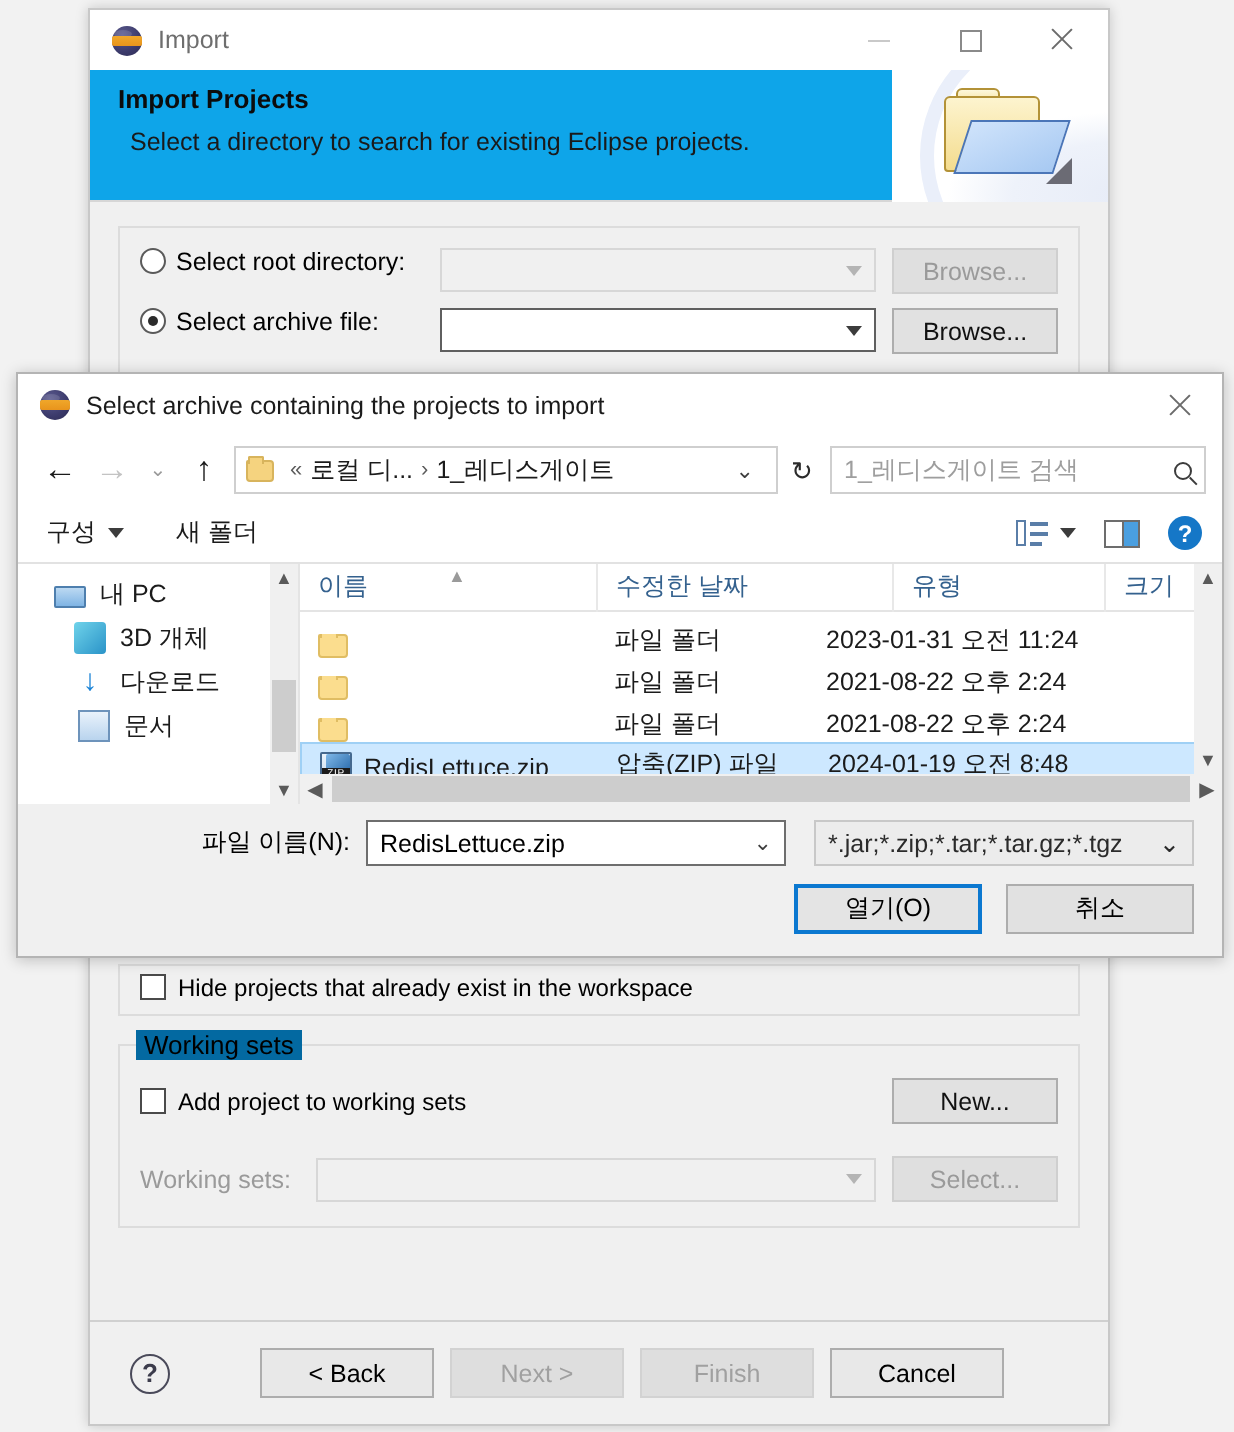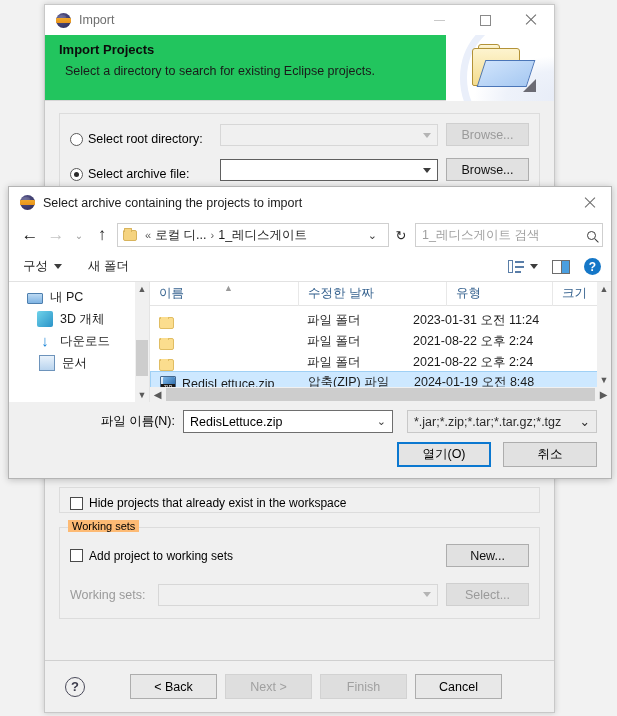--- a/index.html
+++ b/index.html
@@ -54,21 +54,21 @@
   .gl-max { width: 11px; height: 11px; border: 1px solid #8a8a8a; }
   .gl-x { position: relative; width: 12px; height: 12px; }
   .gl-x::before, .gl-x::after {
     content: ""; position: absolute; left: -1px; top: 5px;
     width: 14px; height: 1px; background: #6b6b6b;
   }
   .gl-x::before { transform: rotate(45deg); }
   .gl-x::after  { transform: rotate(-45deg); }
 
   #import-banner {
-    height: 66px; background: #22c55e;
+    height: 66px; background: #0ea5e9;
     border-bottom: 1px solid #d6d6d6;
     position: relative; padding: 7px 0 0 14px;
   }
   #banner-title { font-size: 13px; font-weight: bold; color: #0c0c0c; margin-bottom: 7px; }
   #banner-sub { font-size: 12.5px; color: #1a1a1a; margin-left: 6px; }
   #banner-art {
     position: absolute; right: 0; top: 0; width: 108px; height: 66px;
     background:
       radial-gradient(ellipse 130px 60px at 110% 95%, #e7ecf7 0%, #eef2fa 45%, #ffffff 70%),
       #ffffff;
@@ -102,22 +102,22 @@
     border-left: 13px solid transparent;
     border-bottom: 13px solid #6b6b74;
   }
 
   #import-body { padding: 0; }
   .grp {
     margin: 12px 14px 0 14px;
     border: 1px solid #dcdcdc;
     padding: 10px 10px 11px 10px;
   }
-  .row { display: flex; align-items: flex-end; height: 22px; }
-  .row + .row { margin-top: 13px; }
+  .row { display: flex; align-items: flex-start; height: 22px; }
+  .row + .row { margin-top: 8px; }
   .radio { width: 13px; height: 13px; border-radius: 50%;
            border: 1px solid #5a5a5a; background: #fff; flex: none; margin-right: 5px;
            position: relative; }
   .radio.on::after { content:""; position:absolute; left:3px; top:3px;
            width:5px; height:5px; border-radius:50%; background:#2b2b2b; }
   .rlabel { font-size: 12.5px; width: 132px; }
   .combo {
     flex: 1; height: 22px; border: 1px solid #5f5f5f; background: #fff;
     display: flex; align-items: center; justify-content: flex-end;
     padding-right: 6px; font-size: 12px;
@@ -130,22 +130,22 @@
     height: 23px; min-width: 83px; border: 1px solid #adadad; background: #e1e1e1;
     font-size: 12.5px; display: flex; align-items: center; justify-content: center;
     margin-left: 8px; color: #111; flex: none;
   }
   .btn.disabled { color: #9a9a9a; background: #dfdfdf; border-color: #cfcfcf; }
 
   .chk { width: 13px; height: 13px; border: 1px solid #4a4a4a; background:#fff;
          flex: none; margin-right: 6px; }
   .grp-fs { margin: 14px 14px 0 14px; border: 1px solid #dcdcdc; padding: 0 10px 12px 10px;
             position: relative; }
-  .grp-legend { position: absolute; top: -8px; left: 8px; background: #fdba74;
-                padding: 0 4px; font-size: 11px; }
+  .grp-legend { position: absolute; top: -8px; left: 8px; background: #0369a1;
+                padding: 0 4px; font-size: 13px; }
   .ws-row { display: flex; align-items: center; height: 23px; margin-top: 16px; }
   .ws-label { font-size: 12.5px; color: #9a9a9a; width: 88px; }
 
   #import-footer {
     position: absolute; left: 0; bottom: 0; width: 509px; height: 52px;
     border-top: 1px solid #d0d0d0; background: #f0f0f0;
     display: flex; align-items: center;
   }
   .help-circ {
     width: 20px; height: 20px; border-radius: 50%; border: 1.5px solid #4a4a5a;

